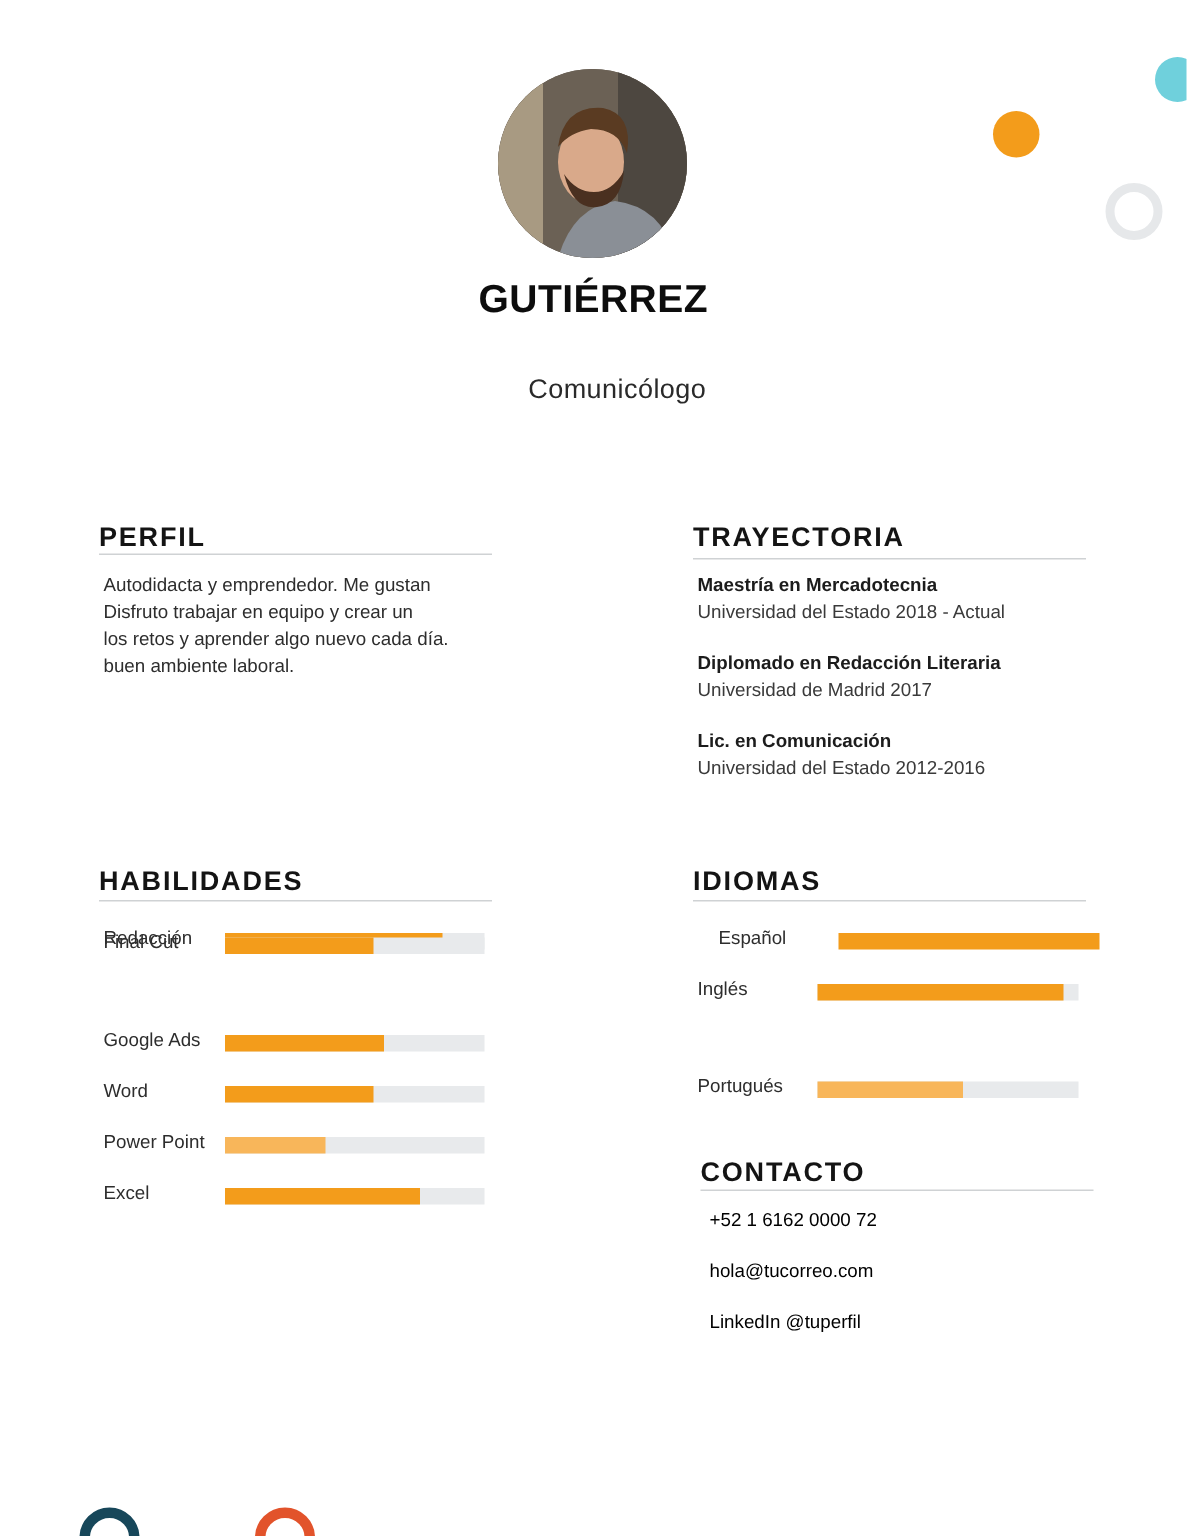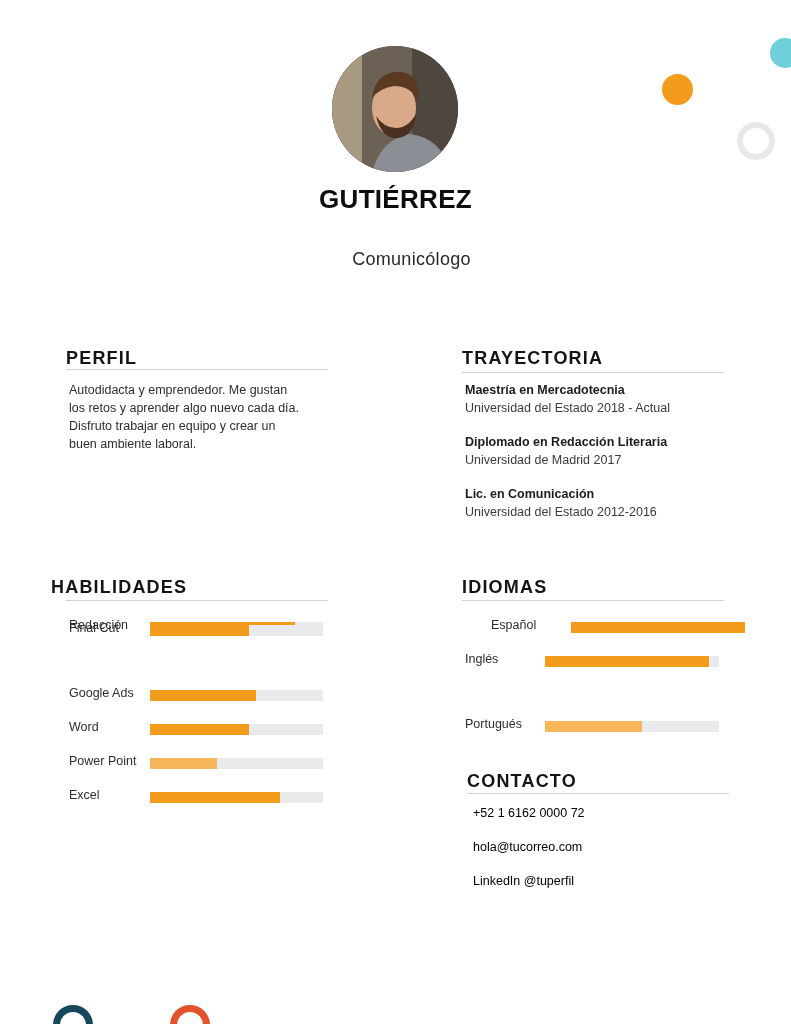--- a/index.html
+++ b/index.html
@@ -60,41 +60,41 @@
 
 <div class="name">
   <div>GUTIÉRREZ</div>
 </div>
 <div class="role">Comunicólogo</div>
 
 <div class="section-title" style="left:66px; top:348px; width:262px;">PERFIL</div>
 <div class="rule" style="left:66px; top:369px; width:262px;"></div>
 <div class="body-text" style="left:69px; top:381px; width:270px;">
   <div>Autodidacta y emprendedor. Me gustan</div>
+  <div>Disfruto trabajar en equipo y crear un</div>
   <div>los retos y aprender algo nuevo cada día.</div>
-  <div>Disfruto trabajar en equipo y crear un</div>
   <div>buen ambiente laboral.</div>
 </div>
 
 <div class="section-title" style="left:462px; top:348px; width:262px;">TRAYECTORIA</div>
 <div class="rule" style="left:462px; top:372px; width:262px;"></div>
 <div class="traj-item" style="top:382px;">
   <div class="traj-title">Maestría en Mercadotecnia</div>
   <div class="traj-sub">Universidad del Estado 2018 - Actual</div>
 </div>
 <div class="traj-item" style="top:434px;">
   <div class="traj-title">Diplomado en Redacción Literaria</div>
   <div class="traj-sub">Universidad de Madrid 2017</div>
 </div>
 <div class="traj-item" style="top:486px;">
   <div class="traj-title">Lic. en Comunicación</div>
   <div class="traj-sub">Universidad del Estado 2012-2016</div>
 </div>
 
-<div class="section-title" style="left:51px; top:577px; width:262px;">HABILIDADES</div>
+<div class="section-title" style="left:66px; top:577px; width:262px;">HABILIDADES</div>
 <div class="rule" style="left:66px; top:600px; width:262px;"></div>
 <div id="skills">
     <div class="bar-row" style="left: 69px; top: 619px; width: 254px;">
       <span class="bar-label">Redacción</span>
       <div class="bar-track" style="left: 81px; width: 173px;">
         <div class="bar-fill" style="width: 84%;"></div>
       </div>
     </div>
     <div class="bar-row" style="left: 69px; top: 622px; width: 254px;">
       <span class="bar-label">Final Cut</span>
@@ -124,21 +124,21 @@
       <span class="bar-label">Excel</span>
       <div class="bar-track" style="left: 81px; width: 173px;">
         <div class="bar-fill" style="width: 75%;"></div>
       </div>
     </div>
   </div>
 
 <div class="section-title" style="left:462px; top:577px; width:262px;">IDIOMAS</div>
 <div class="rule" style="left:462px; top:600px; width:262px;"></div>
 <div id="langs">
-    <div class="bar-row" style="left: 491px; top: 619px; width: 254px; text-align: right;">
+    <div class="bar-row" style="left: 479px; top: 619px; width: 254px; text-align: right;">
       <span class="bar-label">Español</span>
       <div class="bar-track" style="left: 80px; width: 174px;">
         <div class="bar-fill" style="width: 100%;"></div>
       </div>
     </div>
     <div class="bar-row" style="left: 465px; top: 653px; width: 254px;">
       <span class="bar-label">Inglés</span>
       <div class="bar-track" style="left: 80px; width: 174px;">
         <div class="bar-fill" style="width: 94%;"></div>
       </div>

